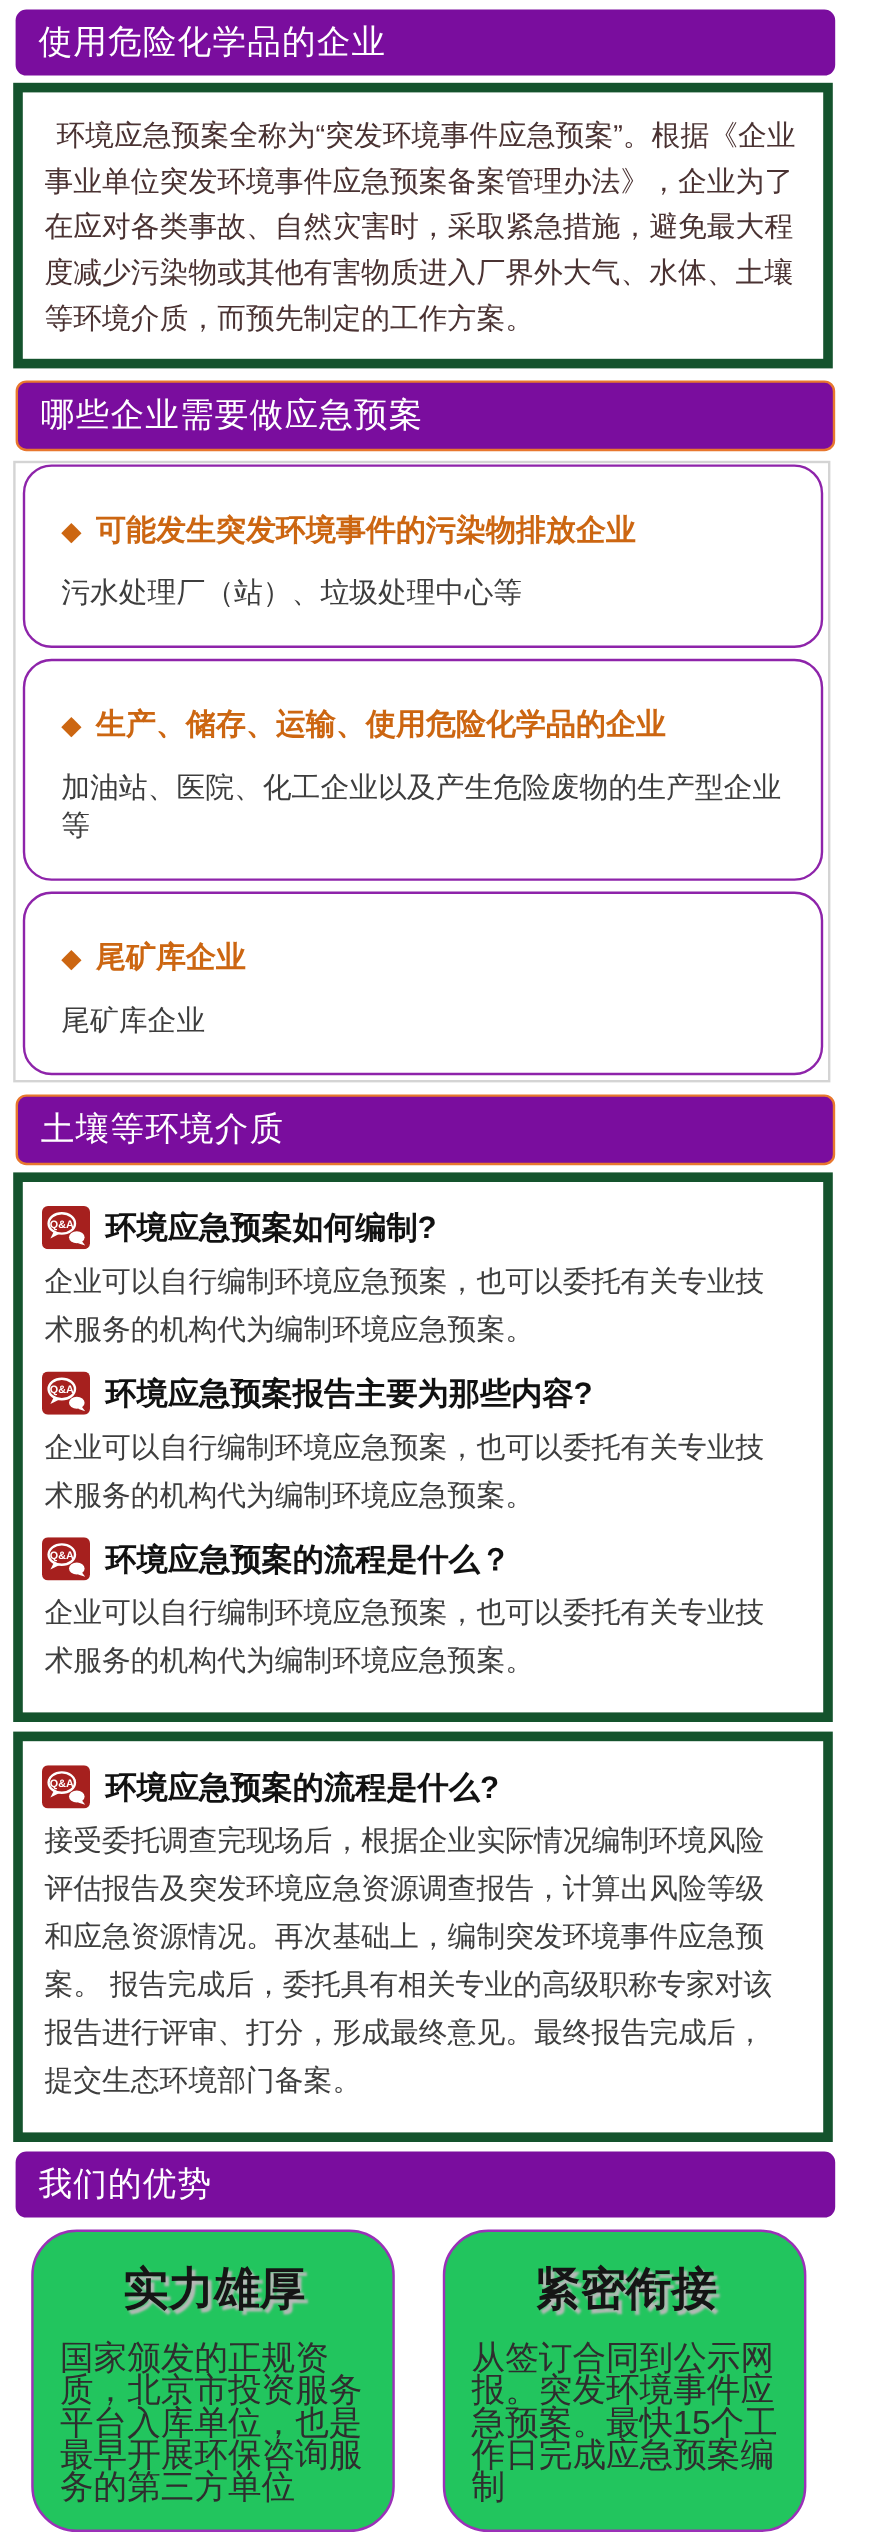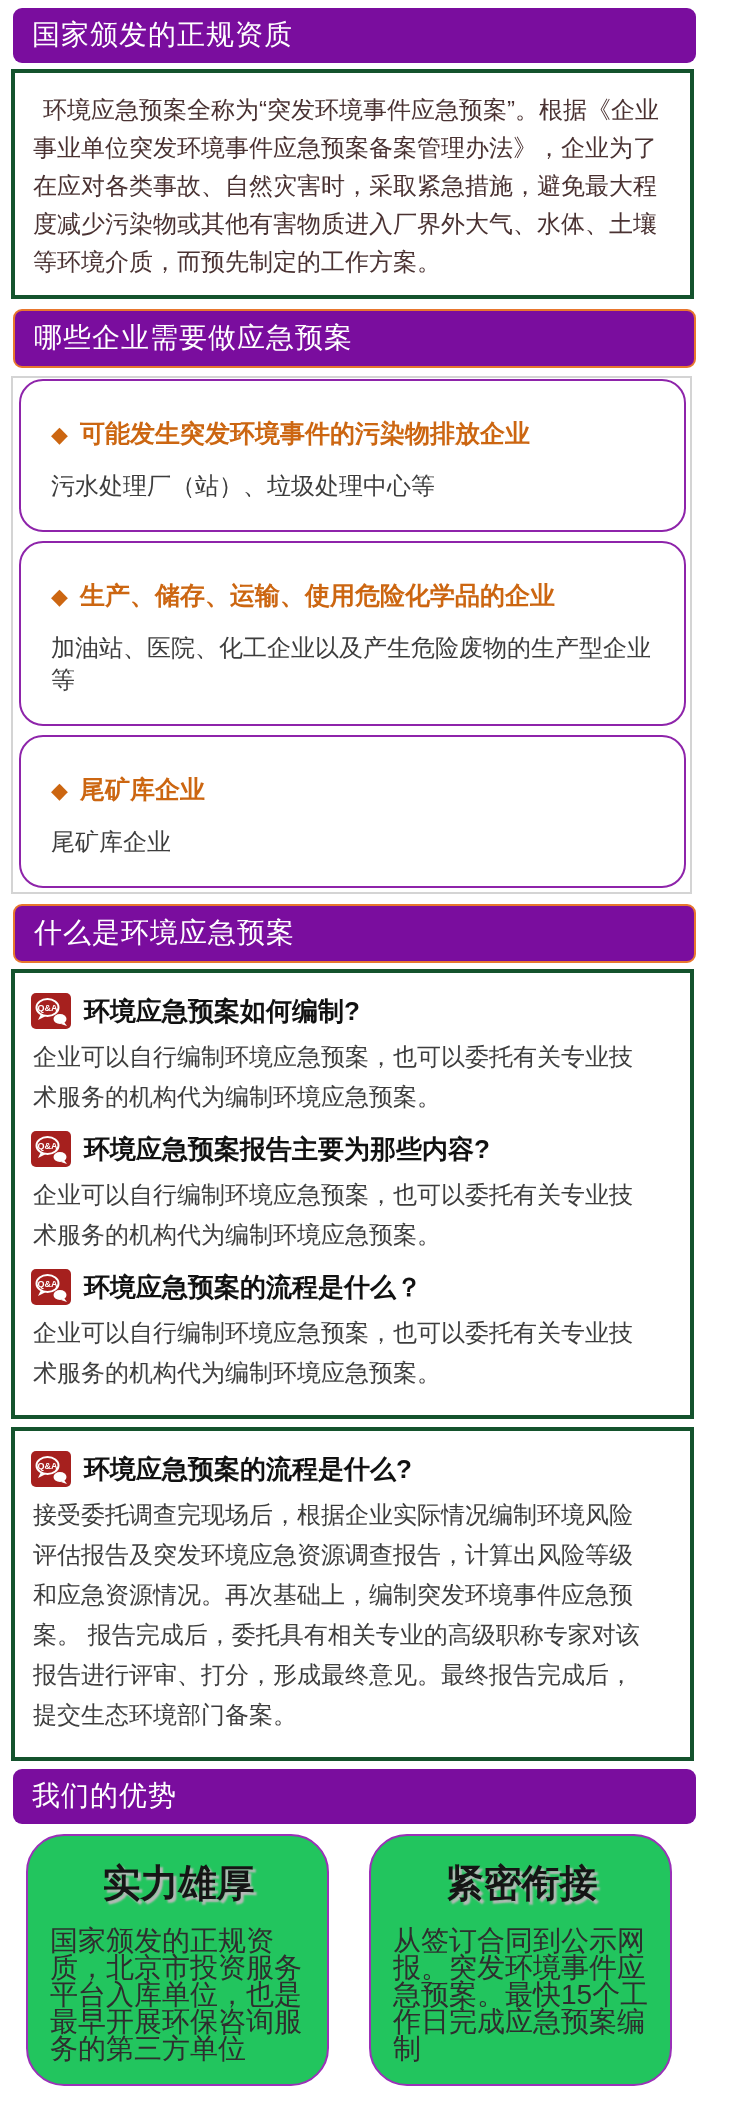--- a/index.html
+++ b/index.html
@@ -20,21 +20,21 @@
     margin:0 37px 6px 13px;
     padding:8px 0 9px 19px;
   }
   .band--outlined{
     border:2px solid #e8772e;
     margin-top:10px;
   }
 
   
   .panel{
-    border:4px solid #14532d;
+    border:8px solid #14532d;
     margin:2px 39px 8px 11px;
     background:#ffffff;
   }
   .panel--intro{padding:18px 16px 14px 18px;}
   .intro-text{
     margin:0;
     font-size:24px;
     line-height:38px;
     color:#4a3232;
     text-indent:10px;
@@ -120,21 +120,21 @@
     font-size:28px;
     line-height:27px;
     color:#2e2e2e;
   }
 </style>
 </head>
 <body>
 
 <div class="page">
 
-  <div class="band">国家颁发的正规资质</div>
+  <div class="band">使用危险化学品的企业</div>
   <div class="panel panel--intro">
     <p class="intro-text">环境应急预案全称为“突发环境事件应急预案”。根据《企业事业单位突发环境事件应急预案备案管理办法》，企业为了在应对各类事故、自然灾害时，采取紧急措施，避免最大程度减少污染物或其他有害物质进入厂界外大气、水体、土壤等环境介质，而预先制定的工作方案。</p>
   </div>
 
   <div class="band band--outlined">哪些企业需要做应急预案</div>
   <div class="gray-wrap">
 
     <div class="pill">
       <p class="pill-title">
         <span class="diamond">◆</span><span>可能发生突发环境事件的污染物排放企业</span>
@@ -151,21 +151,21 @@
 
     <div class="pill">
       <p class="pill-title">
         <span class="diamond">◆</span><span>尾矿库企业</span>
       </p>
       <p class="pill-body">尾矿库企业</p>
     </div>
 
   </div>
 
-  <div class="band band--outlined">什么是环境应急预案</div>
+  <div class="band band--outlined">土壤等环境介质</div>
 
   <div class="panel panel--qa">
 
     <div class="qa-item">
       <div class="qa-q">
         <svg class="qa-icon" width="40" height="36" viewBox="0 0 40 36" aria-hidden="true">
           <rect x="0" y="0" width="40" height="36" rx="5" fill="#a6201e"></rect>
           <ellipse cx="16.5" cy="14.5" rx="11" ry="8.5" fill="none" stroke="#ffffff" stroke-width="2"></ellipse>
           <path d="M10 21 L7 27 L15 23 Z" fill="#ffffff"></path>
           <text x="16.5" y="18" font-size="9" font-weight="bold" fill="#ffffff" text-anchor="middle">Q&amp;A</text>

